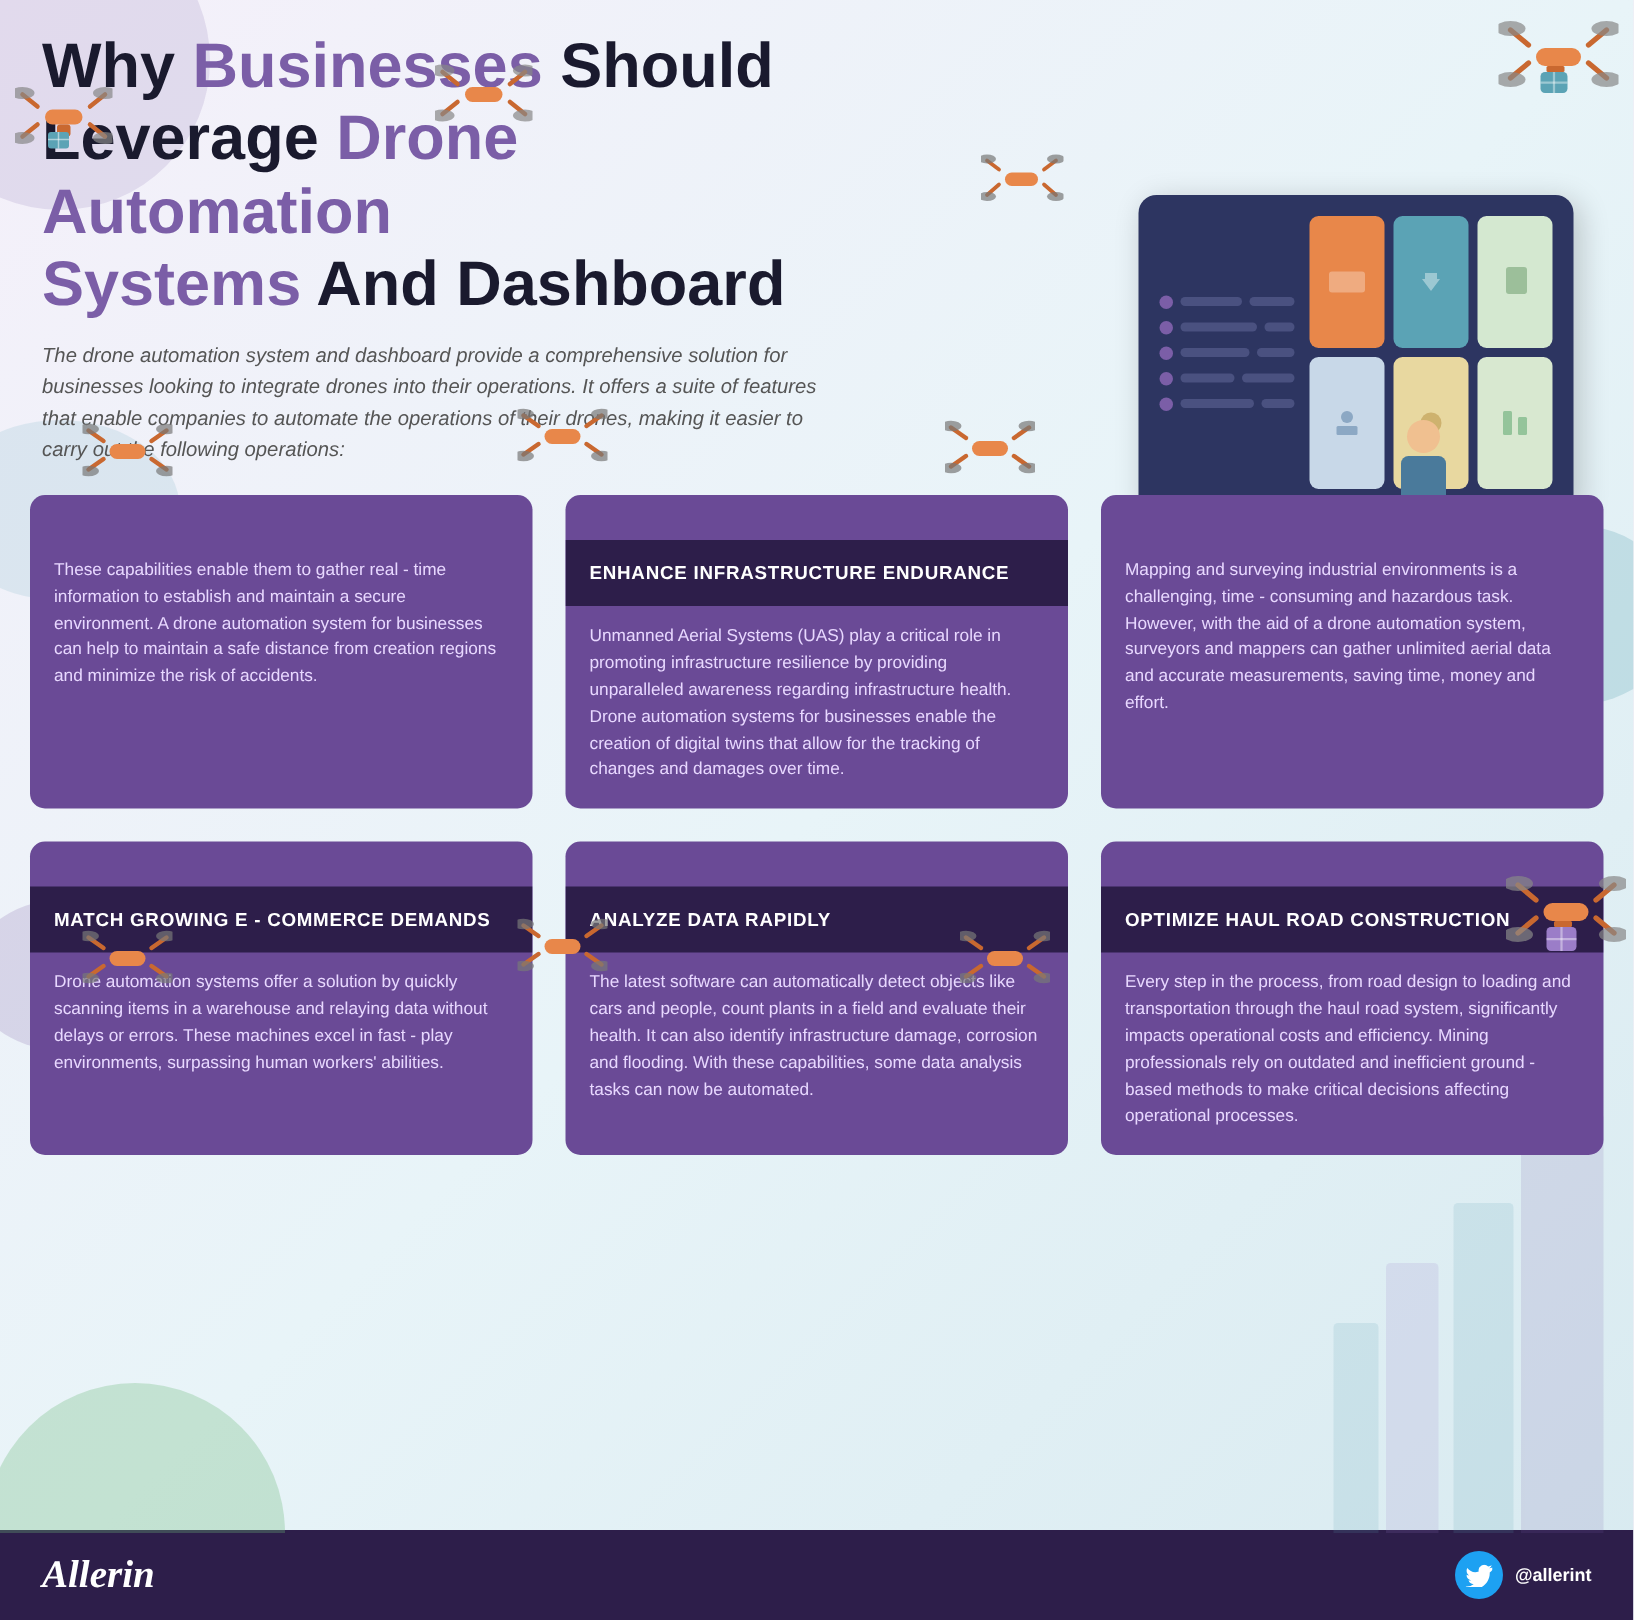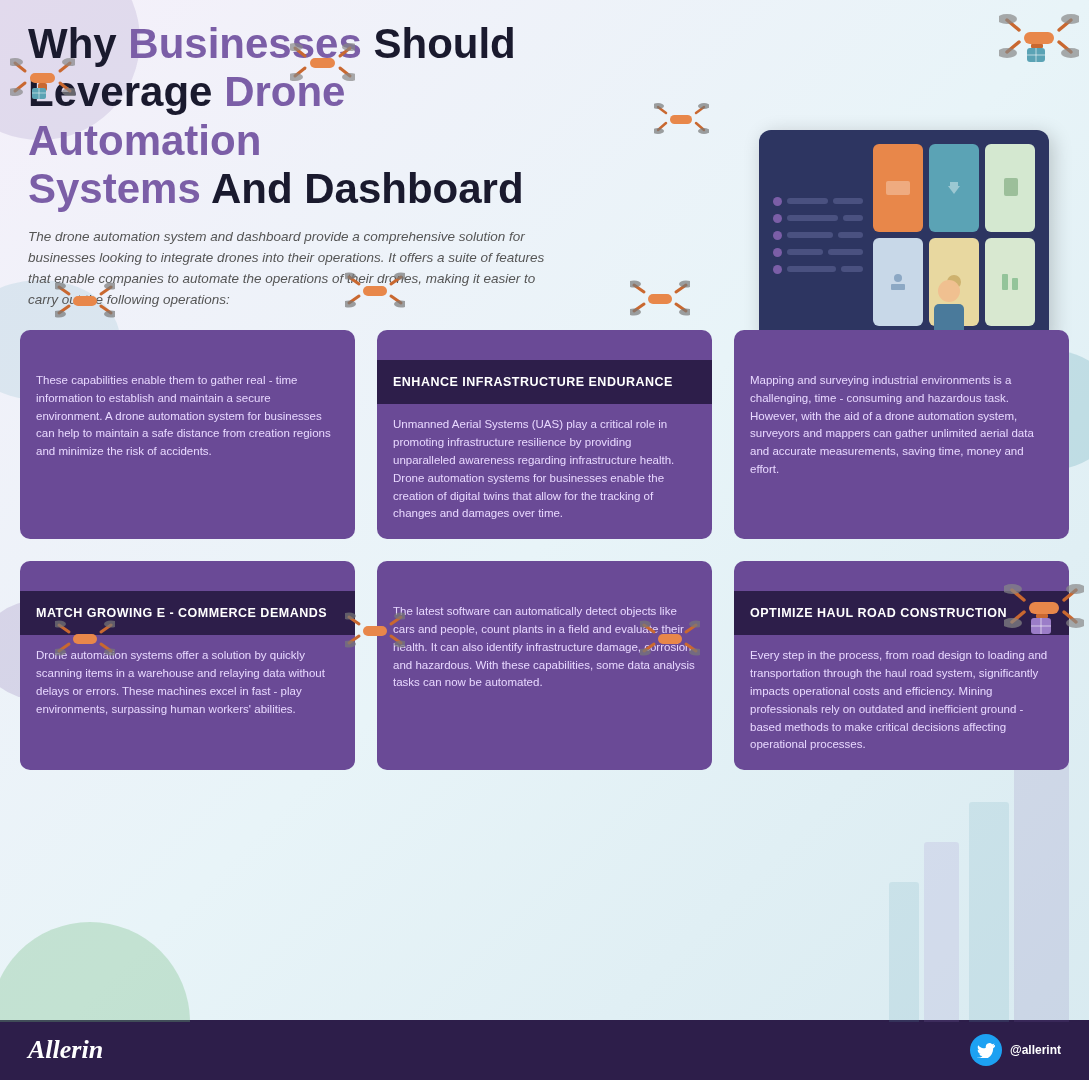--- a/index.html
+++ b/index.html
@@ -549,22 +549,25 @@
     <div class="card card-container">
       <div class="card-header">
         <div class="card-title">MATCH GROWING E - COMMERCE DEMANDS</div>
       </div>
       <div class="card-body">
         <p class="card-text">Drone automation systems offer a solution by quickly scanning items in a warehouse and relaying data without delays or errors. These machines excel in fast - play environments, surpassing human workers' abilities.</p>
       </div>
     </div>
 
     <div class="card card-container">
+      <div class="card-header">
+        <div class="card-title">ANALYZE DATA RAPIDLY</div>
+      </div>
       <div class="card-body">
-        <p class="card-text">The latest software can automatically detect objects like cars and people, count plants in a field and evaluate their health. It can also identify infrastructure damage, corrosion and hazardous. With these capabilities, some data analysis tasks can now be automated.</p>
+        <p class="card-text">The latest software can automatically detect objects like cars and people, count plants in a field and evaluate their health. It can also identify infrastructure damage, corrosion and flooding. With these capabilities, some data analysis tasks can now be automated.</p>
       </div>
     </div>
 
     <div class="card card-container">
       <div class="card-header">
         <div class="card-title">OPTIMIZE HAUL ROAD CONSTRUCTION</div>
       </div>
       <div class="card-body">
         <p class="card-text">Every step in the process, from road design to loading and transportation through the haul road system, significantly impacts operational costs and efficiency. Mining professionals rely on outdated and inefficient ground - based methods to make critical decisions affecting operational processes.</p>
       </div>

